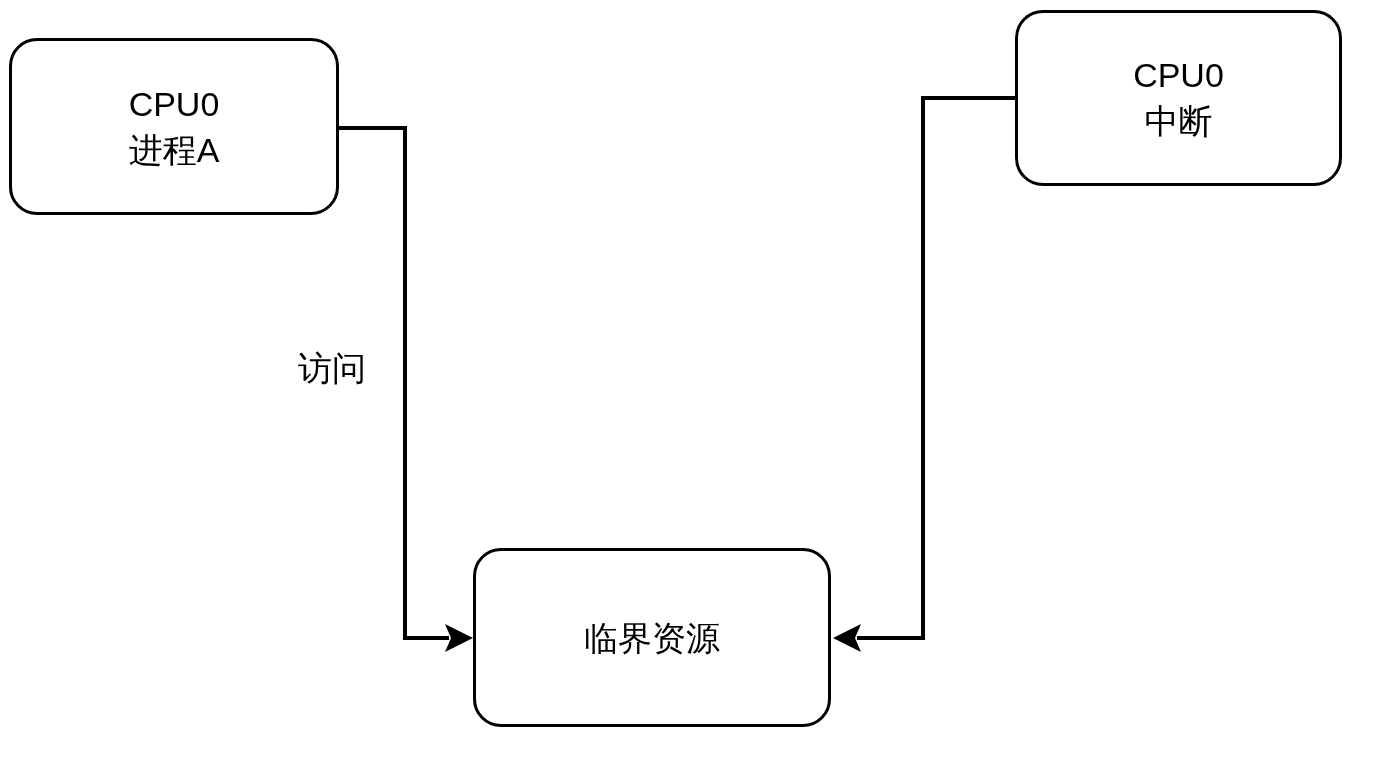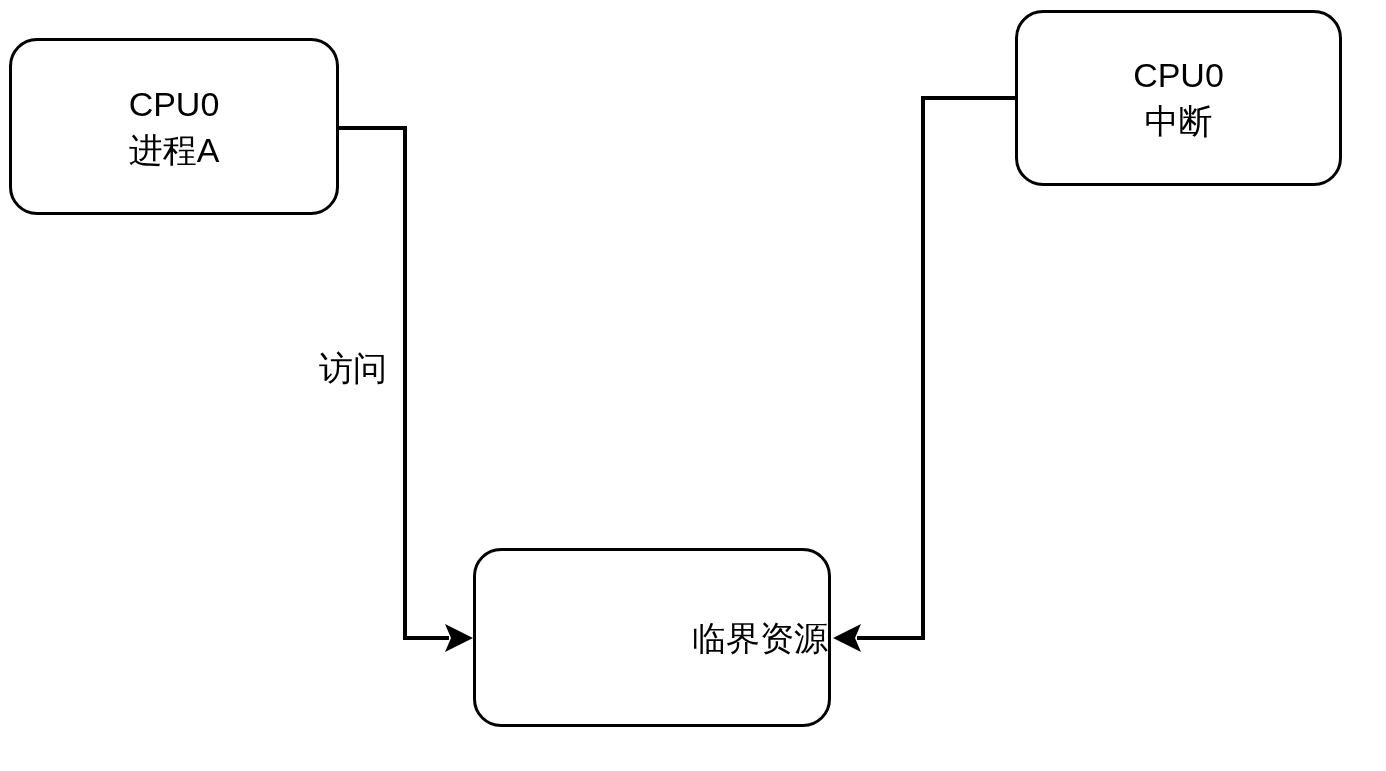--- a/index.html
+++ b/index.html
@@ -43,32 +43,32 @@
     align-items: center;
     justify-content: center;
     text-align: center;
     color: #000000;
     font-size: 34px;
     line-height: 46px;
     white-space: nowrap;
   }
   .node-cpu0-process-a { left: 9px;    top: 38px;  width: 330px; height: 177px; }
   .node-cpu0-interrupt { left: 1015px; top: 10px;  width: 327px; height: 176px; }
-  .node-critical-resource { left: 473px; top: 548px; width: 358px; height: 179px; align-items: flex-end; }
+  .node-critical-resource { left: 473px; top: 548px; width: 358px; height: 179px; }
   .edge-label {
     position: absolute;
     transform: translate(-50%, -50%);
     color: #000000;
     font-size: 34px;
     line-height: 40px;
     white-space: nowrap;
     background: #ffffff;
     padding: 0 2px;
   }
-  .edge-label-access { left: 353px; top: 368px; }
+  .edge-label-access { left: 332px; top: 368px; }
   .edge-label-isr    { left: 1060px; top: 367px; }
 </style>
 </head>
 <body>
 
 <div class="canvas">
 
   <svg class="edges-svg" viewBox="0 0 1386 771" xmlns="http://www.w3.org/2000/svg">
 
     <g>

